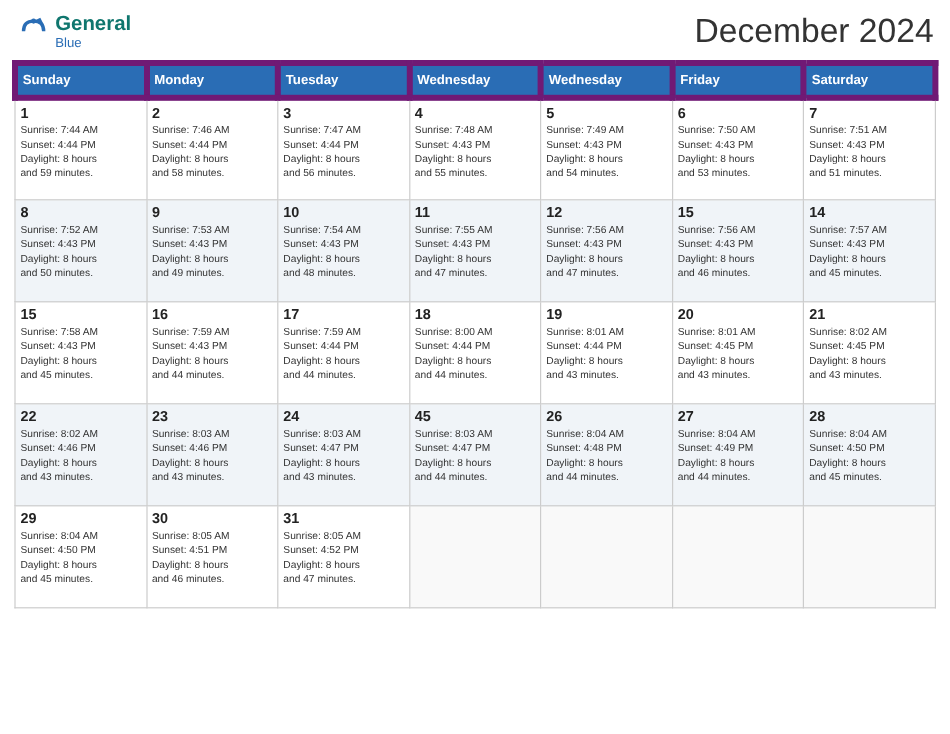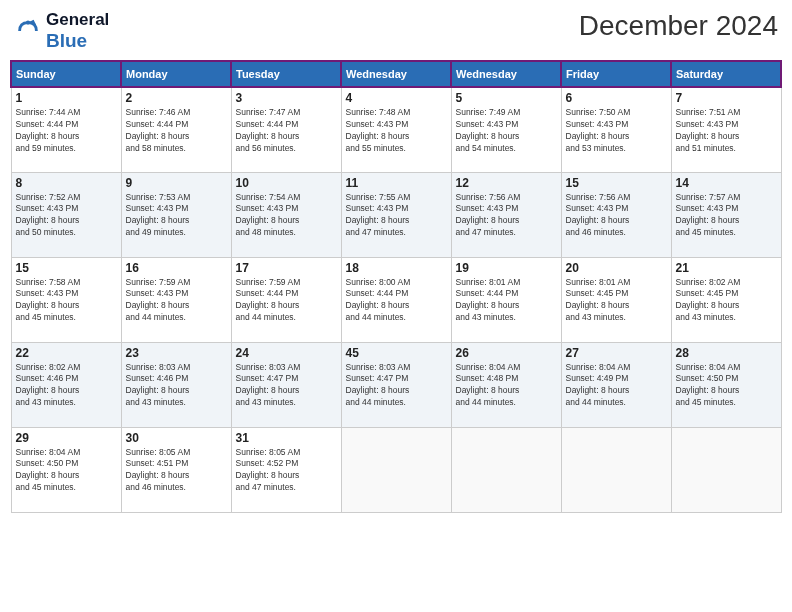--- a/index.html
+++ b/index.html
@@ -43,21 +43,21 @@
       border-collapse: collapse;
       font-size: 9.5px;
     }
     thead tr th {
       background-color: #2a6db5;
       color: #fff;
       font-weight: bold;
       font-size: 11px;
       padding: 6px 4px;
       text-align: left;
-      border: 2px solid #701a75;
+      border: 5px solid #701a75;
     }
     tbody tr td {
       border: 1px solid #ccc;
       vertical-align: top;
       padding: 3px 4px;
       height: 85px;
       width: calc(100% / 7);
       background: #fff;
     }
     tbody tr:nth-child(even) td {
@@ -83,22 +83,22 @@
 <body>
 
 <div class="header">
   <div class="logo">
     <svg class="logo-icon" viewBox="0 0 40 40" xmlns="http://www.w3.org/2000/svg">
       <path d="M8 20 Q8 8 20 8 Q32 8 32 20" fill="none" stroke="#2a6db5" stroke-width="4"></path>
       <path d="M20 8 L28 4 L32 12" fill="#2a6db5"></path>
       <circle cx="20" cy="8" r="3" fill="#2a6db5"></circle>
     </svg>
     <div>
-      <div style="font-size:17px;font-weight:bold;color:#0f172a;">General</div>
-      <div style="font-size:19px;font-weight:bold;color:#2a6db5;">Blue</div>
+      <div style="font-size:17px;font-weight:bold;color:#0f766e;">General</div>
+      <div style="font-size:11px;font-weight:normal;color:#2a6db5;">Blue</div>
     </div>
   </div>
   <div class="title-block">
     <div class="month-title">December 2024</div>
   </div>
 </div>
 
 <table>
   <thead>
     <tr id="weekday-header">

